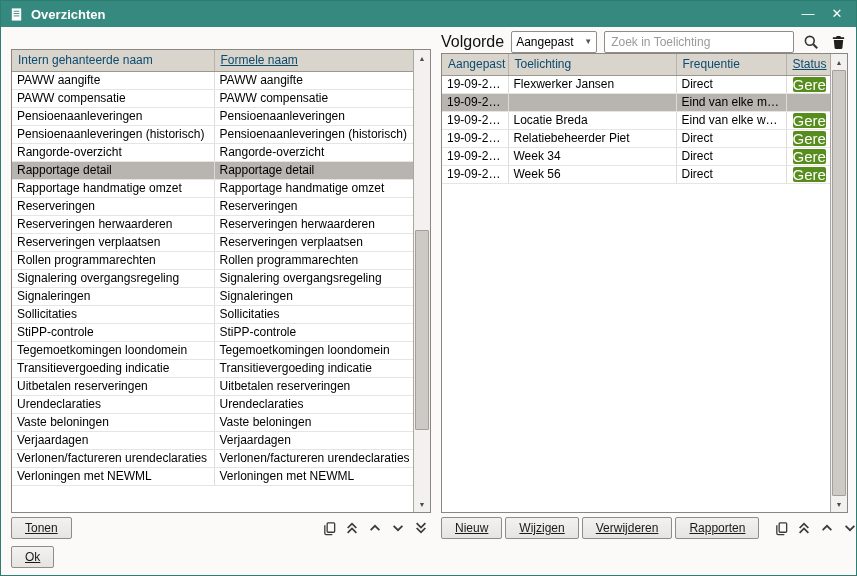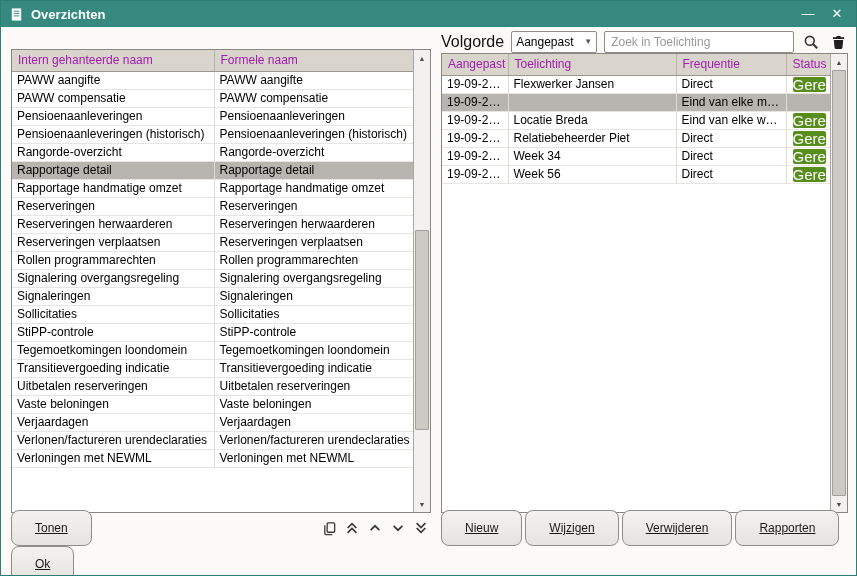--- a/index.html
+++ b/index.html
@@ -13,46 +13,46 @@
     position:absolute; left:0; top:0; width:100%; height:26px;
     background:#35897e; display:flex; align-items:center; padding:0 8px; gap:7px;
   }
   .titlebar .title { color:#fff; font-size:13px; font-weight:bold; flex:1; }
   .tb-btn {
     background:none; border:none; color:#fff; font-size:13px; cursor:pointer;
     width:22px; height:20px; line-height:20px; text-align:center; padding:0;
   }
   
   .btn {
-    height:36px; padding:0 23px; font-size:12px; color:#1a1a1a;
+    height:22px; padding:0 13px; font-size:12px; color:#1a1a1a;
     background:linear-gradient(#f4f2f0,#e6e4e0);
-    border:1px solid #8f8d89; border-radius:8px; cursor:pointer;
+    border:1px solid #8f8d89; border-radius:2px; cursor:pointer;
     font-family:"Liberation Sans", sans-serif;
   }
   .btn-label { text-decoration:underline; }
   .icon-btn {
     width:20px; height:20px; border:none; background:transparent; cursor:pointer;
     display:inline-flex; align-items:center; justify-content:center; padding:0;
   }
   
   .intro { position:absolute; left:12px; top:32px; font-size:12px; color:#111; }
   .tablewrap {
     position:absolute; background:#fff; border:1px solid #8a8680;
   }
   #left-table-wrap { left:10px; top:48px; width:420px; height:464px; }
   #right-table-wrap { left:440px; top:52px; width:407px; height:460px; }
   table { border-collapse:collapse; table-layout:fixed; font-size:12px; }
   #left-table { width:403px; }
   #right-table { width:390px; }
   th {
-    background:#d9d5cd; font-weight:normal; text-align:left; color:#a21caf;
+    background:#d9d5cd; font-weight:normal; text-align:left; color:#0c4a6e;
     height:21px; padding:0 6px; border-right:1px solid #b7b3ab;
     border-bottom:1px solid #9b978f; white-space:nowrap; overflow:hidden;
   }
-  th:last-child { border-right:none; }
+  th:last-child { border-right:none;text-decoration:underline; }
   td {
     height:18px; padding:0 5px; color:#000; white-space:nowrap;
     overflow:hidden; text-overflow:ellipsis;
     border-right:1px solid #dedcd7; border-bottom:1px solid #e7e5e1;
   }
   td:last-child { border-right:none; }
   tr.selected td { background:#b8b4af; }
   .badge {
     display:block; margin:1px 1px; background:#578d1c; color:#fff;
     font-size:15px; line-height:15px; text-align:center; border-radius:2px;
@@ -199,20 +199,24 @@
             <td>Tegemoetkomingen loondomein</td>
             <td>Tegemoetkomingen loondomein</td>
           </tr>
           <tr>
             <td>Transitievergoeding indicatie</td>
             <td>Transitievergoeding indicatie</td>
           </tr>
           <tr>
             <td>Uitbetalen reserveringen</td>
             <td>Uitbetalen reserveringen</td>
+          </tr>
+          <tr>
+            <td>Urendeclaraties</td>
+            <td>Urendeclaraties</td>
           </tr>
           <tr>
             <td>Vaste beloningen</td>
             <td>Vaste beloningen</td>
           </tr>
           <tr>
             <td>Verjaardagen</td>
             <td>Verjaardagen</td>
           </tr>
           <tr>

